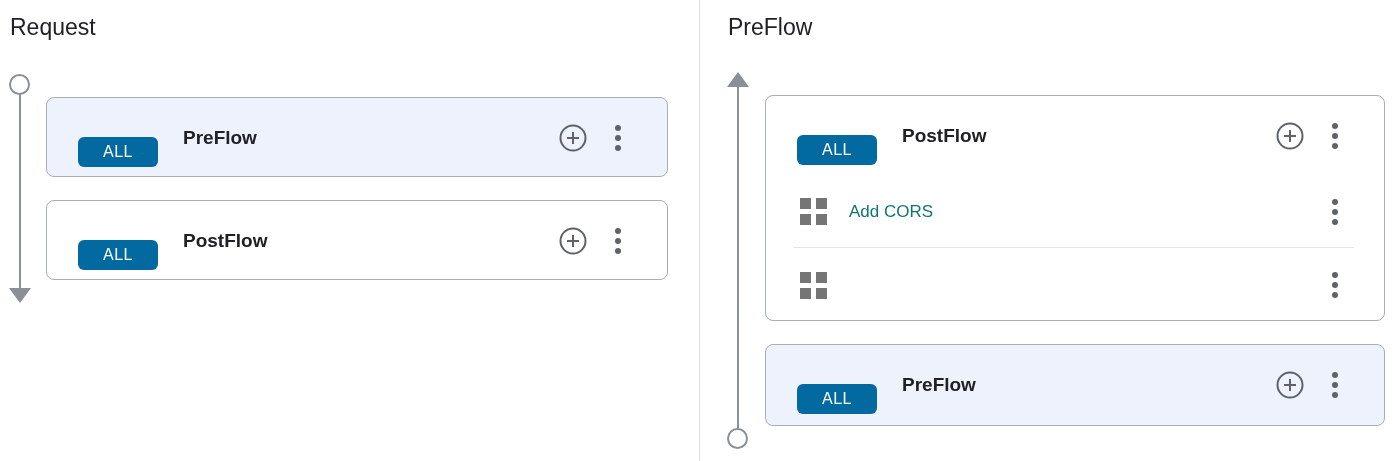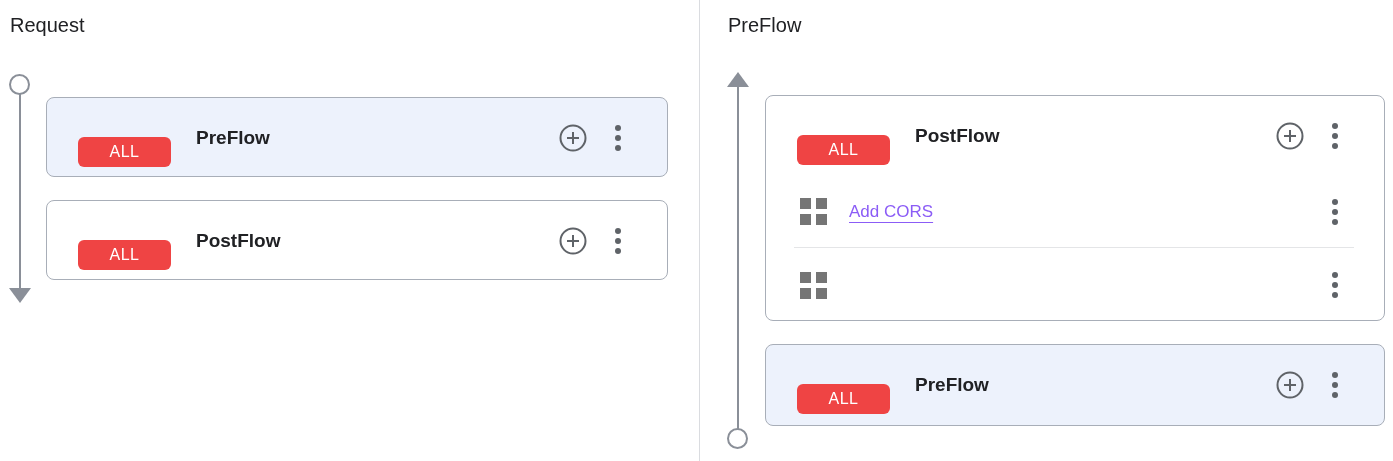--- a/index.html
+++ b/index.html
@@ -14,21 +14,21 @@
 
   .panel-divider {
     position: absolute;
     left: 699px; top: 0;
     width: 1px; height: 461px;
     background: #DADCE0;
   }
 
   .panel-title {
     position: absolute;
-    font-size: 20px;
+    font-size: 23px;
     font-weight: 400;
     color: #202124;
   }
   #request-title  { left: 10px;  top: 14px; }
   #response-title { left: 728px; top: 14px; }
 
   
   .tl-circle {
     position: absolute;
     width: 21px; height: 21px;
@@ -75,23 +75,23 @@
   .flow-card.highlight { background: #EDF2FC; }
 
   .card-row {
     display: flex;
     align-items: center;
     height: 80px;
     padding: 0 46px 0 31px;
   }
 
   .badge {
-    width: 93px; height: 30px;
+    width: 80px; height: 30px;
     border-radius: 6px;
-    background: #ef4444;
+    background: #0369a1;
     color: #ffffff;
     font-size: 16px;
     letter-spacing: 0.5px;
     display: flex;
     align-items: center;
     justify-content: center;
     flex: none;
     margin-top: 28px;
   }
 
@@ -142,22 +142,21 @@
     display: grid;
     grid-template-columns: 11px 11px;
     grid-template-rows: 11px 11px;
     gap: 5px;
   }
   .grid-icon i { background: #757575; }
 
   .policy-link {
     margin-left: 22px;
     font-size: 17px;
-    color: #8b5cf6;
-    text-decoration: underline;
+    color: #0f766e;
     text-underline-offset: 5px;
     cursor: pointer;
     white-space: nowrap;
   }
 
   .row-divider {
     height: 1px;
     background: #E4E5E7;
     margin: 0 30px 0 28px;
   }

